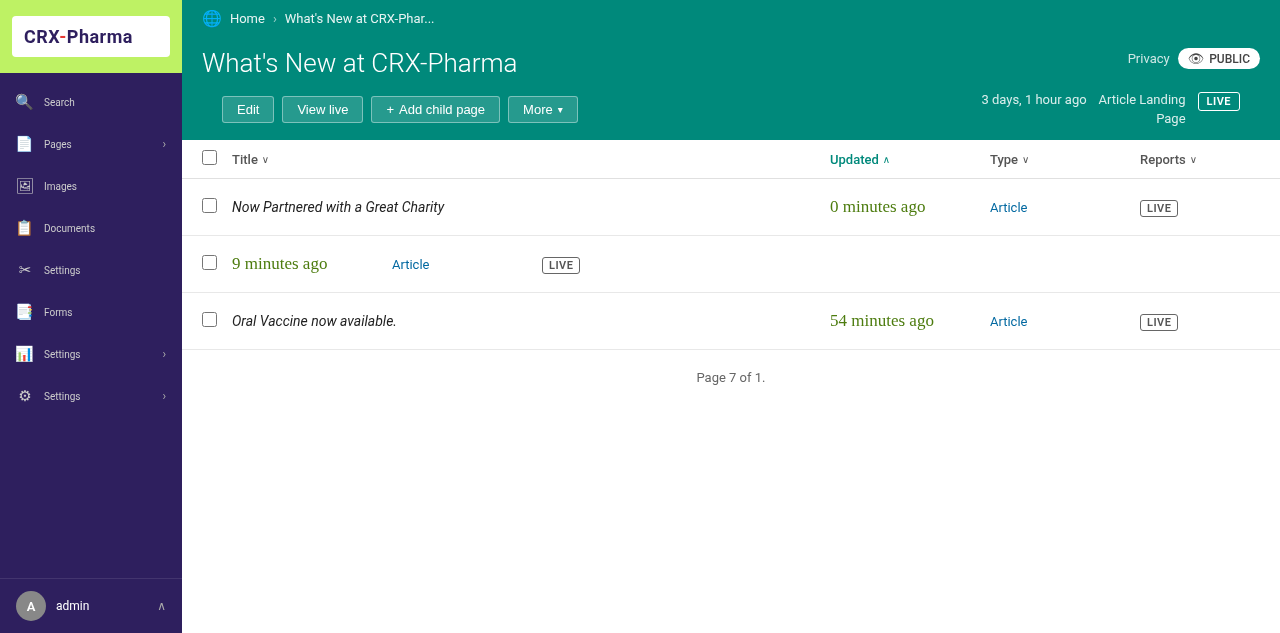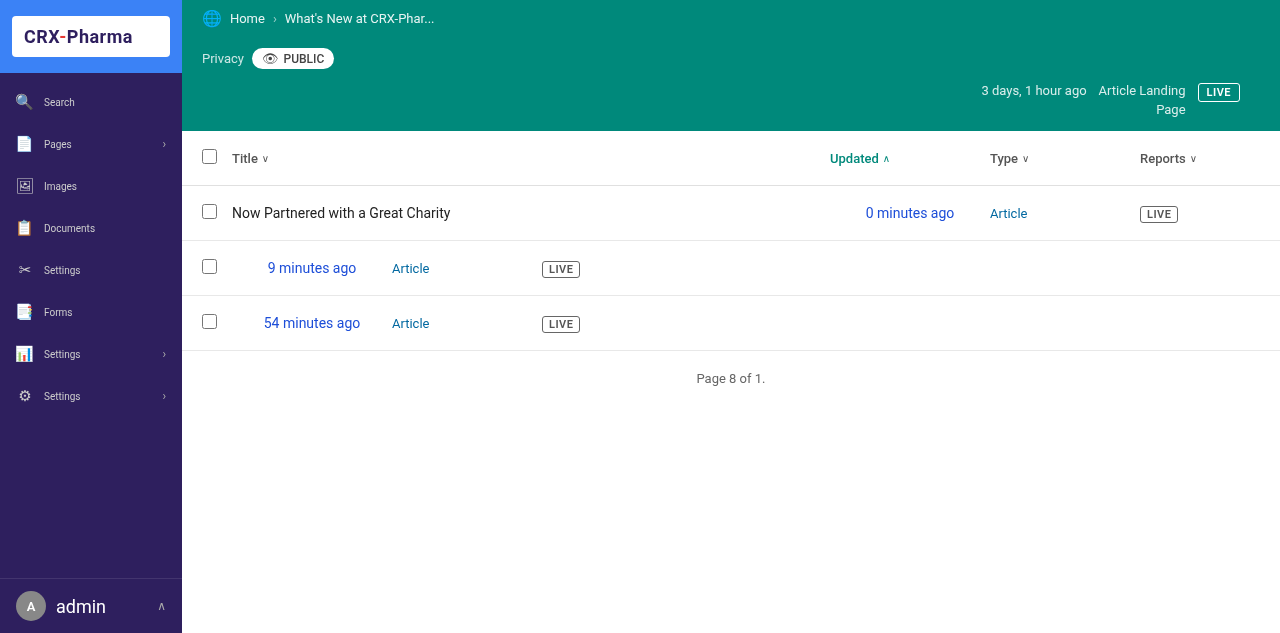--- a/index.html
+++ b/index.html
@@ -10,21 +10,21 @@
       width: 182px;
       min-width: 182px;
       background: #2e1f5e;
       color: #fff;
       display: flex;
       flex-direction: column;
       height: 100%;
     }
     .sidebar-logo {
       padding: 16px 12px;
-      background: #3b82f6;
+      background: #bef264;
     }
     .logo-box {
       background: #fff;
       color: #2e1f5e;
       font-weight: 700;
       font-size: 18px;
       padding: 10px 12px;
       border-radius: 4px;
       letter-spacing: 0.5px;
     }
@@ -54,21 +54,21 @@
       gap: 10px;
       cursor: pointer;
       justify-content: space-between;
     }
     .admin-info { display: flex; align-items: center; gap: 10px; }
     .avatar {
       width: 30px; height: 30px; border-radius: 50%;
       background: #888; display: flex; align-items: center; justify-content: center;
       color: #fff; font-size: 13px; font-weight: 600;
     }
-    .admin-name { color: #fff; font-size: 18px; }
+    .admin-name { color: #fff; font-size: 12px; }
     .chevron-up { color: #aaa; font-size: 12px; }
 
     
     .main {
       flex: 1;
       display: flex;
       flex-direction: column;
       background: #fff;
       overflow: hidden;
     }
@@ -156,30 +156,30 @@
 
     
     .table-area {
       flex: 1;
       overflow-y: auto;
       background: #fff;
     }
     .table-header-row {
       display: flex;
       align-items: center;
-      padding: 18px 20px;
+      padding: 10px 20px;
       border-bottom: 1px solid #e0e0e0;
       background: #fff;
       position: sticky;
       top: 0;
       z-index: 1;
     }
     .col-check { width: 30px; min-width: 30px; }
     .col-title { flex: 1; }
-    .col-updated { width: 160px; min-width: 160px; text-align: center; }
+    .col-updated { width: 160px; min-width: 160px; }
     .col-type { width: 150px; min-width: 150px; }
     .col-status { width: 120px; min-width: 120px; }
 
     .th {
       font-size: 13px;
       color: #555;
       font-weight: 500;
       display: flex;
       align-items: center;
       gap: 4px;
@@ -193,22 +193,22 @@
       accent-color: #00897b;
     }
 
     .table-row {
       display: flex;
       align-items: center;
       padding: 18px 20px;
       border-bottom: 1px solid #e8e8e8;
       cursor: pointer;
     }
-    .row-title { font-size: 14px; color: #222; font-weight: 400; }
-    .row-updated { font-size: 14px; color: #1d4ed8; }
+    .row-title { font-size: 14px; color: #222; font-weight: 400; font-style: italic; }
+    .row-updated { font-size: 17px; color: #4d7c0f; font-family: Liberation Serif, serif; }
     .row-type { font-size: 13px; color: #0369a1; margin-top: 32px; }
     .live-badge-small {
       border: 1.5px solid #666;
       color: #555;
       border-radius: 3px;
       padding: 1px 6px;
       font-size: 11px;
       font-weight: 600;
       letter-spacing: 0.5px;
     }
@@ -316,30 +316,43 @@
 
   <div class="breadcrumb-bar">
     <span class="breadcrumb-globe">🌐</span>
     <span class="breadcrumb-link">Home</span>
     <span class="breadcrumb-sep">›</span>
     <span class="breadcrumb-link">What's New at CRX-Phar...</span>
   </div>
 
   <div class="page-header">
     <div class="page-header-top">
+      <h1 class="page-title">What's New at CRX-Pharma</h1>
       <div class="privacy-section">
         <span class="privacy-label">Privacy</span>
         <div class="privacy-badge">
           <span class="privacy-eye">👁</span>
           <span>PUBLIC</span>
         </div>
       </div>
     </div>
 
     <div class="header-meta">
+      <div class="header-meta-actions">
+        <button class="btn btn-secondary">Edit</button>
+        <button class="btn btn-secondary">View live</button>
+        <button class="btn btn-add">
+          <span>+</span>
+          <span>Add child page</span>
+        </button>
+        <button class="btn btn-more">
+          <span>More</span>
+          <span class="btn-dropdown-arrow">▾</span>
+        </button>
+      </div>
 
       <div class="header-meta-right">
         <span class="last-updated">3 days, 1 hour ago</span>
         <div class="meta-block">
           <span class="page-type-label">Article Landing</span>
           <span class="page-type-label">Page</span>
         </div>
         <span class="live-badge">LIVE</span>
       </div>
     </div>
@@ -407,29 +420,32 @@
       </div>
       <div class="col-status">
         <span class="live-badge-small">LIVE</span>
       </div>
     </div>
 
     <div class="table-row">
       <div class="col-check">
         <input type="checkbox" class="checkbox-input" style="">
       </div>
+      <div class="col-title">
+        <span class="row-title">Oral Vaccine now available.</span>
+      </div>
       <div class="col-updated">
         <span class="row-updated">54 minutes ago</span>
       </div>
       <div class="col-type">
         <span class="row-type">Article</span>
       </div>
       <div class="col-status">
         <span class="live-badge-small">LIVE</span>
       </div>
     </div>
 
     <div class="pagination">
-      <span>Page 8 of 1.</span>
+      <span>Page 7 of 1.</span>
     </div>
   </div>
 
 </main>
 
 </body></html>

